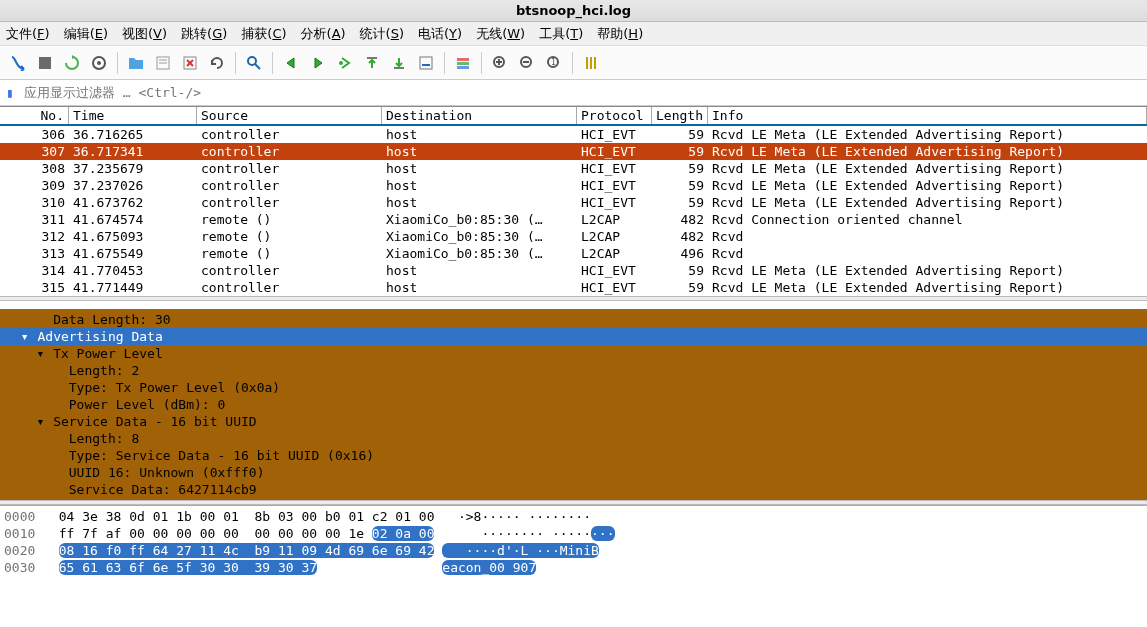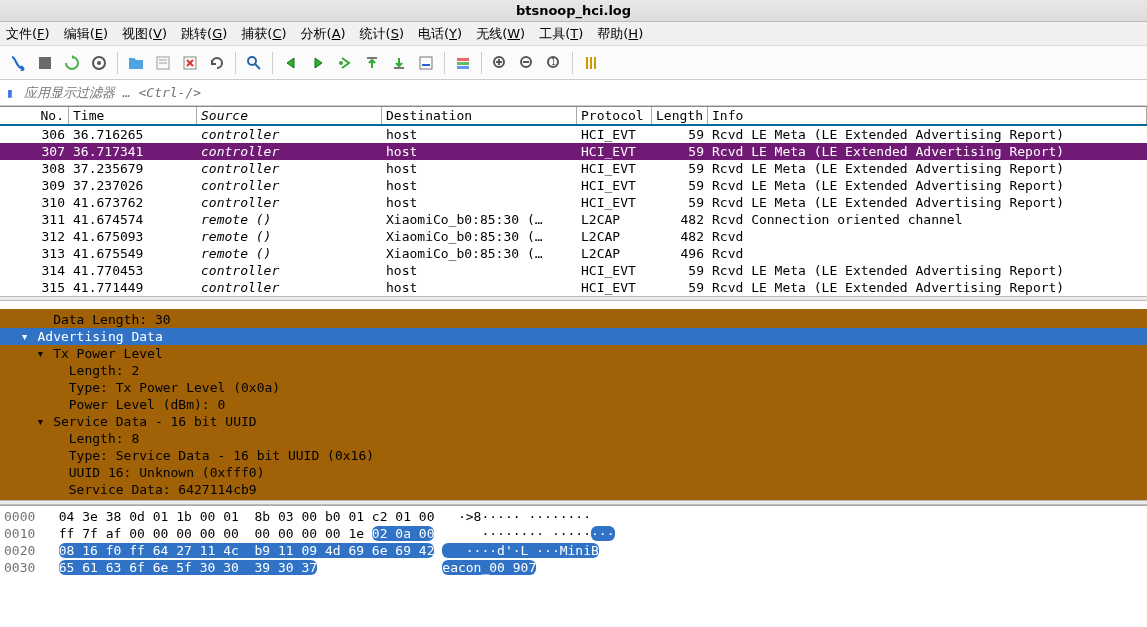--- a/index.html
+++ b/index.html
@@ -6,30 +6,30 @@
   body { font-family:"DejaVu Sans Mono","Courier New",monospace; font-size:13px; background:#fff; color:#000; user-select:none; width:1147px; }
   .titlebar { background:linear-gradient(#e8e8e8,#dcdcdc); height:22px; line-height:22px; text-align:center; font-family:"DejaVu Sans",Arial,sans-serif; font-size:13px; border-bottom:1px solid #bbb; font-weight:bold; }
   .menubar { background:#f0f0f0; height:24px; display:flex; align-items:center; padding:0 6px; font-family:"DejaVu Sans",Arial,sans-serif; font-size:13px; border-bottom:1px solid #ddd; }
   .menubar span { margin-right:14px; cursor:pointer; }
   .menubar u { text-decoration:underline; }
   .toolbar { background:#fbfbfb; height:34px; display:flex; align-items:center; padding:0 6px; border-bottom:1px solid #ccc; gap:3px; }
   .tbtn { width:24px; height:24px; display:flex; align-items:center; justify-content:center; border:1px solid transparent; border-radius:2px; cursor:pointer; }
   .tsep { width:1px; height:22px; background:#ccc; margin:0 3px; }
   .filterbar { height:26px; display:flex; align-items:center; border-bottom:1px solid #ccc; background:#fff; }
   .filter-icon { width:20px; text-align:center; color:#3b78e7; }
-  .filter-input { flex:1; border:none; outline:none; font-family:inherit; font-size:13px; color:#888; padding:3px 4px;font-style:italic; }
+  .filter-input { flex:1; border:none; outline:none; font-family:inherit; font-size:13px; color:#888; padding:3px 4px; }
   .packet-header { display:flex; background:#fff; border-top:1px solid #888; border-bottom:2px solid #0369a1; height:20px; font-size:13px; }
   .packet-header div { border-right:1px solid #aaa; padding:1px 4px; overflow:hidden; white-space:nowrap; }
   .packet-list { height:170px; overflow:hidden; background:#fff; }
   .prow { display:flex; height:17px; line-height:17px; white-space:nowrap; }
   .prow div { padding:0 4px; overflow:hidden; }
-  .prow.sel { background:#701a75; color:#fff; }
+  .prow.sel { background:#c2410c; color:#fff; }
   .c-no { width:69px; text-align:right; }
   .c-time { width:128px; }
-  .c-src { width:185px;font-style:italic; }
+  .c-src { width:185px; }
   .c-dst { width:195px; }
   .c-proto { width:75px; }
   .c-len { width:56px; text-align:right; }
   .c-info { flex:1; }
   .splitter { height:5px; background:#ececec; border-top:1px solid #bbb; border-bottom:1px solid #bbb; cursor:row-resize; }
   .details { background:#a16207; padding:2px 0;margin-top:8px; }
   .drow { padding:0 4px; line-height:17px; white-space:pre; }
   .drow.sel { background:#2f72c6; color:#fff; }
   .tri { display:inline-block; width:10px; text-align:center; }
   .hexpane { background:#fff; font-size:13px; padding:2px 4px; line-height:17px; white-space:pre; border-top:1px solid #aaa;}

